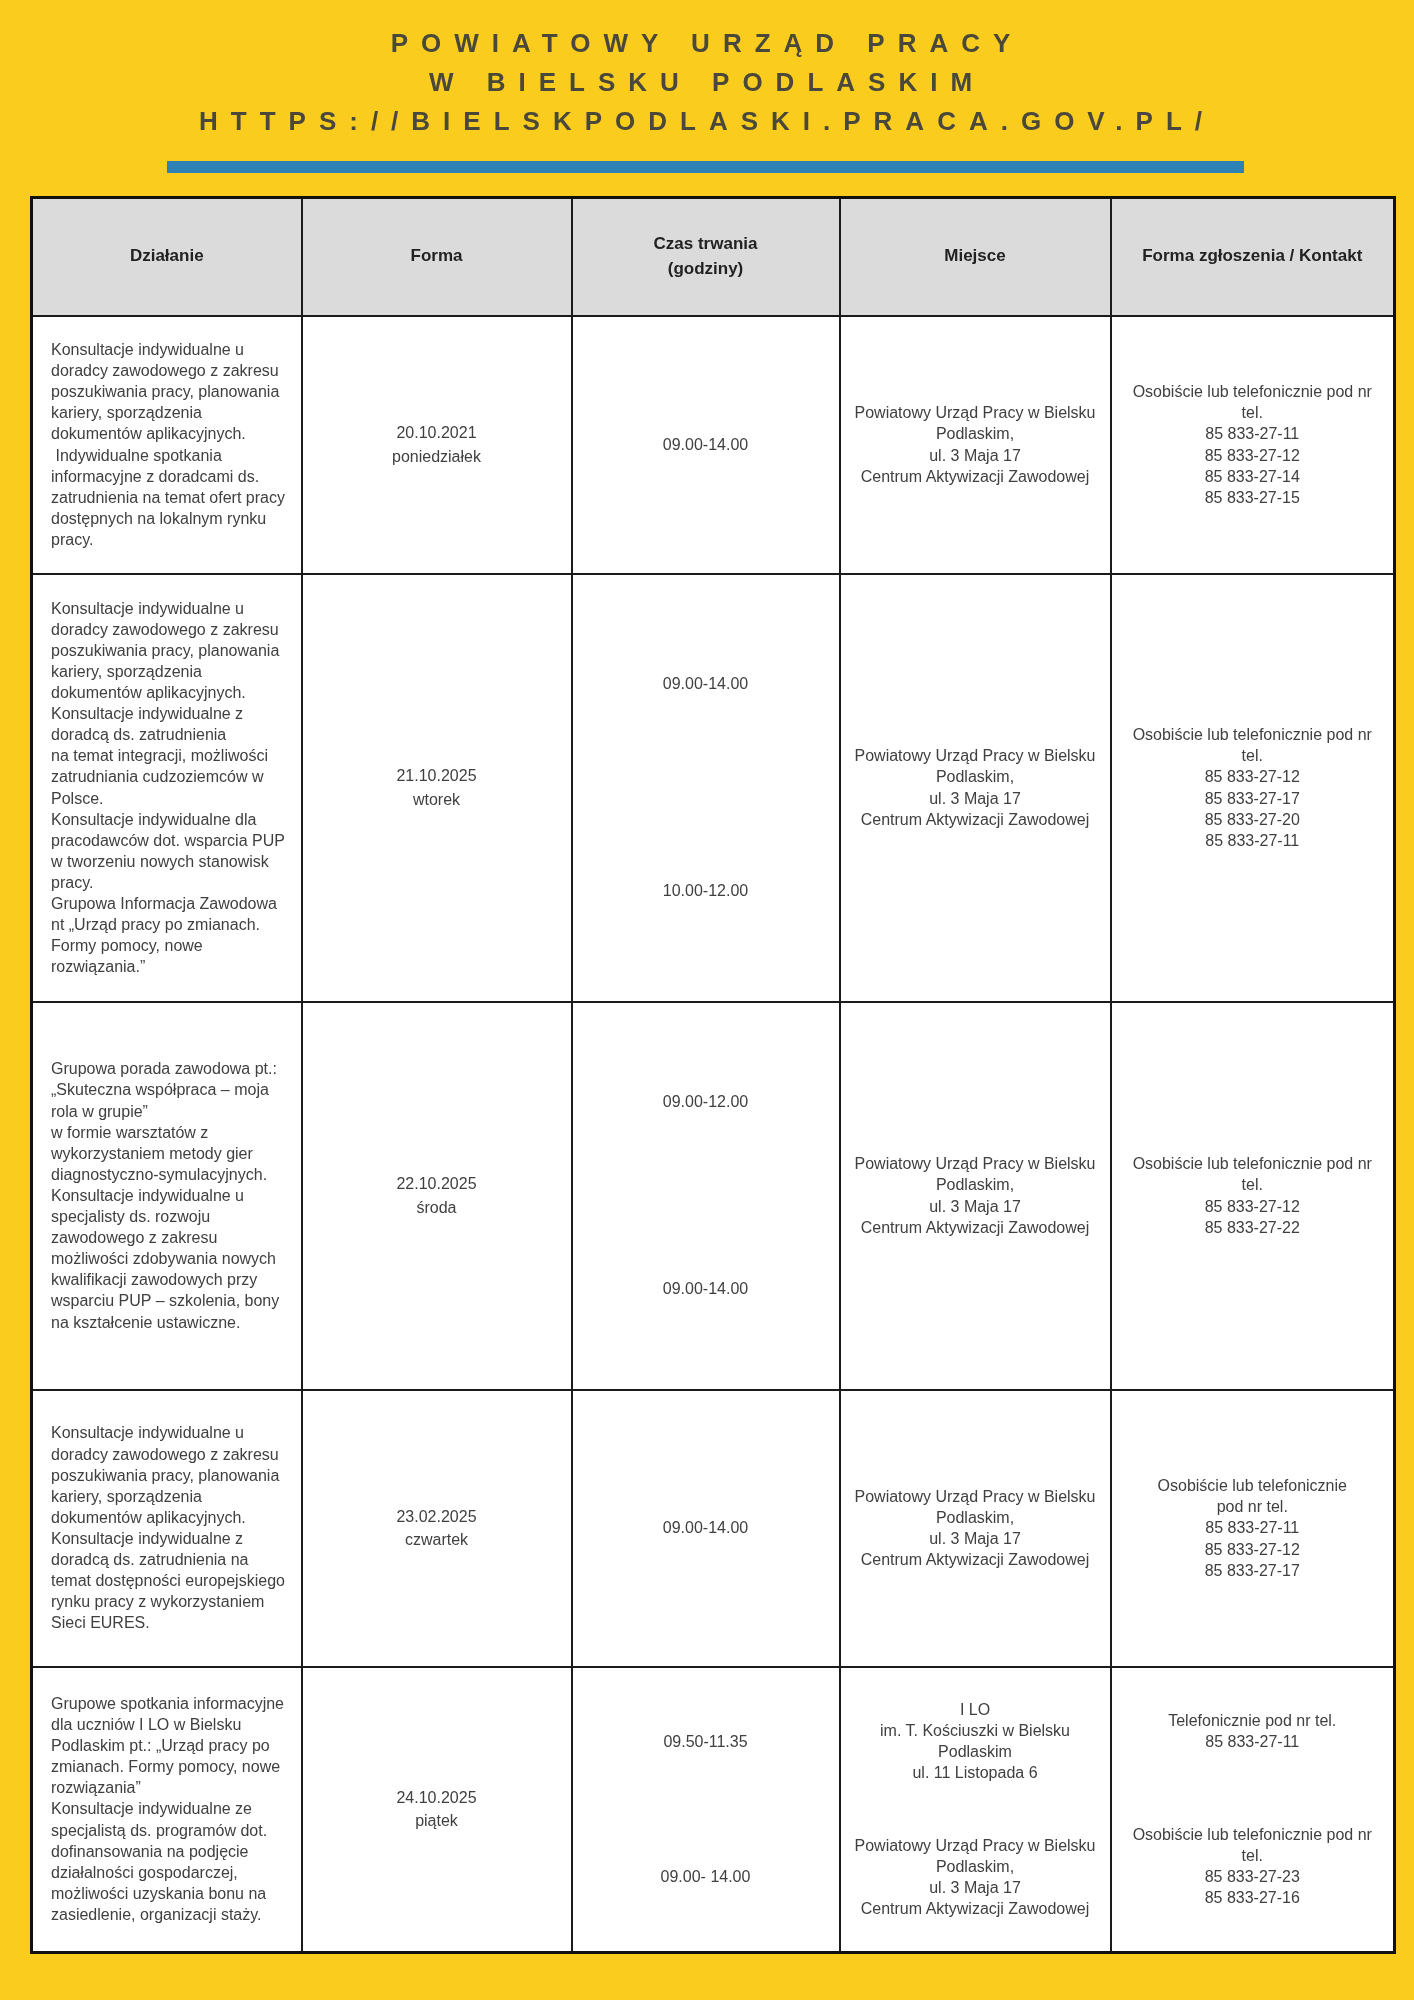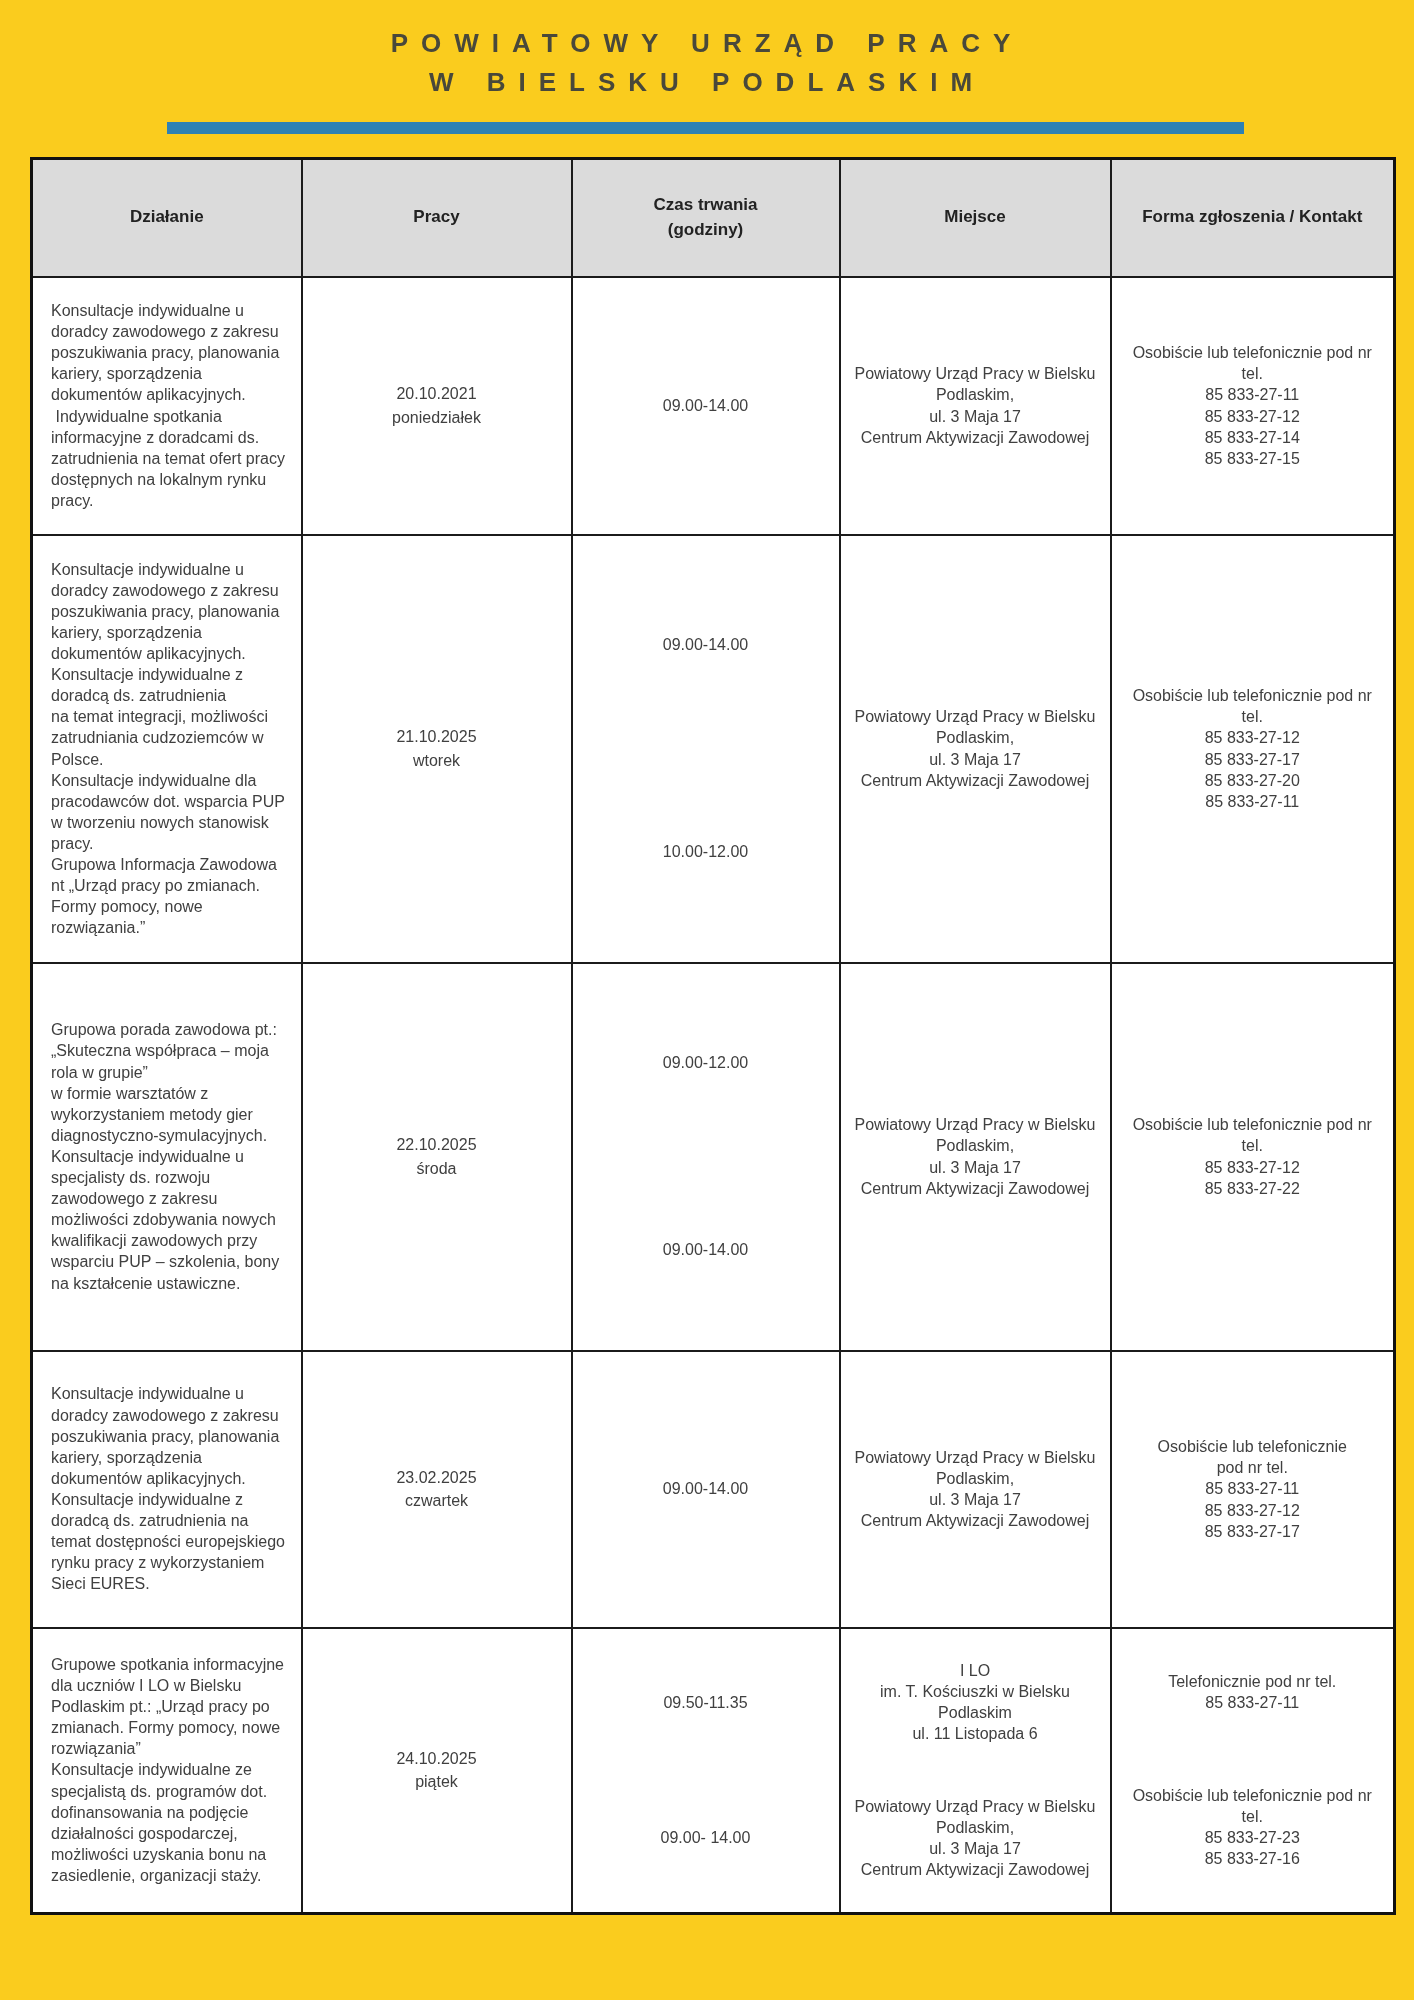--- a/index.html
+++ b/index.html
@@ -83,36 +83,37 @@
   .vflex .pre{width:100%;text-align:center;}
 </style>
 </head>
 <body>
 
 <div class="page">
 
   <div class="masthead">
     <div class="line">POWIATOWY URZĄD PRACY</div>
     <div class="line">W BIELSKU PODLASKIM</div>
+    <div class="line">HTTPS://BIELSKPODLASKI.PRACA.GOV.PL/</div>
   </div>
 
   <div class="accent-bar"></div>
 
   <table class="schedule">
     <colgroup>
       <col style="width:270px">
         <col style="width:270px">
         <col style="width:268px">
         <col style="width:271px">
         <col style="width:284px">
     </colgroup>
     <thead>
       <tr class="hdr">
         <th>Działanie</th>
-        <th>Pracy</th>
+        <th>Forma</th>
         <th>Czas trwania
 (godziny)</th>
         <th>Miejsce</th>
         <th>Forma zgłoszenia / Kontakt</th>
       </tr>
     </thead>
     <tbody>
 
       <tr class="r0">
         <td class="activity">Konsultacje indywidualne u doradcy zawodowego z zakresu poszukiwania pracy, planowania kariery, sporządzenia dokumentów aplikacyjnych.

